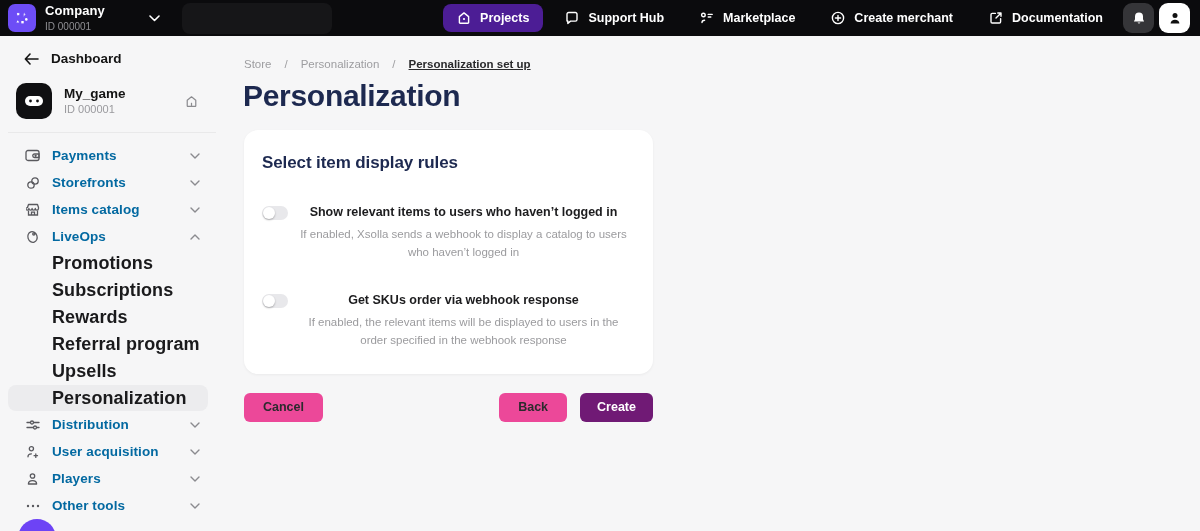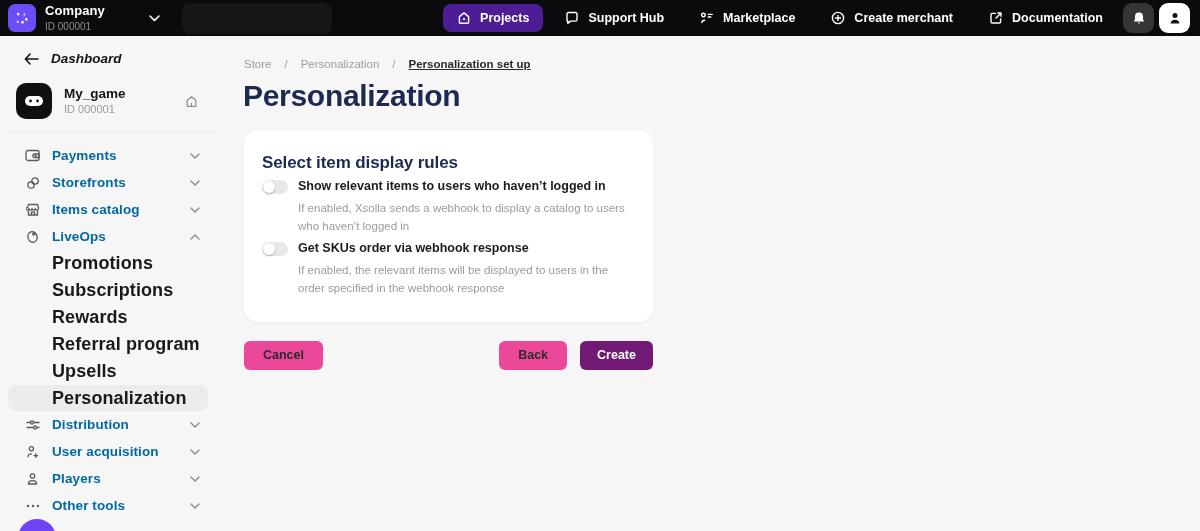--- a/index.html
+++ b/index.html
@@ -36,21 +36,21 @@
   .topnav-item .ic { display:flex; color:#fff; }
   .icon-btn {
     width:31px; height:30px; border-radius:9px; display:flex; align-items:center;
     justify-content:center; margin-left:6px; cursor:pointer; flex:none;
   }
   .icon-btn.bell { background:#353538; }
   .icon-btn.avatar { background:#ffffff; margin-right:10px; margin-left:5px; }
 
   
   .sidebar { position:absolute; top:36px; left:0; width:216px; bottom:0; }
-  .back-row { display:flex; align-items:center; gap:12px; margin:15px 0 0 24px; cursor:pointer;font-style:italic; }
+  .back-row { display:flex; align-items:center; gap:12px; margin:15px 0 0 24px; cursor:pointer; }
   .back-row .lbl { font-size:13.5px; font-weight:700; color:#141414; }
   .project-row { display:flex; align-items:center; margin:17px 18px 0 16px; }
   .project-logo {
     width:36px; height:36px; border-radius:10px; background:#101012; flex:none;
     display:flex; align-items:center; justify-content:center;
   }
   .project-text { margin-left:12px; line-height:1.15; }
   .project-name { font-size:13.5px; font-weight:700; color:#141414; }
   .project-id { font-size:11px; color:#9a9a9e; margin-top:2px; }
   .project-home { margin-left:auto; color:#8b8b8f; display:flex; }
@@ -79,21 +79,21 @@
   .breadcrumb { margin:22px 0 0 28px; font-size:11.5px; color:#9d9da0; display:flex; gap:13px; align-items:center; }
   .breadcrumb .crumb { cursor:pointer; }
   .breadcrumb .sep { color:#9d9da0; }
   .breadcrumb .current { color:#2a2a2c; font-weight:700; cursor:default;text-decoration:underline; }
   .page-title { margin:9px 0 0 27px; font-size:30px; font-weight:800; color:#1d2950; letter-spacing:-0.3px; }
   .card {
     margin:17px 0 0 28px; width:409px; background:#fff; border-radius:14px;
     box-shadow:0 1px 3px rgba(0,0,0,.05); padding:23px 24px 24px 18px;
   }
   .card-heading { font-size:17px; font-weight:800; color:#1d2950; letter-spacing:-0.1px; }
-  .toggle-row { display:flex; margin-top:6px; }
+  .toggle-row { display:flex; margin-top:32px;text-align:center; }
   .toggle {
     width:26px; height:14px; border-radius:8px; background:#e8e8eb; position:relative;
     flex:none; margin-top:1px; cursor:pointer;
   }
   .toggle .knob {
     position:absolute; left:1px; top:1px; width:12px; height:12px; border-radius:50%;
     background:#fff; box-shadow:0 1px 2px rgba(0,0,0,.28);
   }
   .toggle-text { margin-left:10px; }
   .toggle-label { font-size:12.5px; font-weight:700; color:#1c1c1e; }

